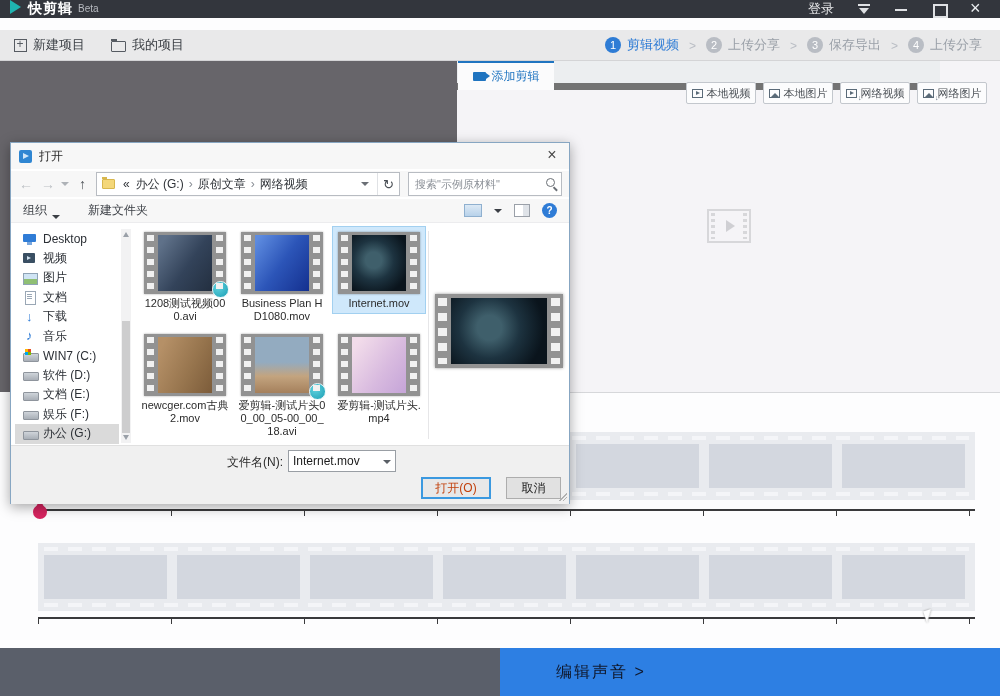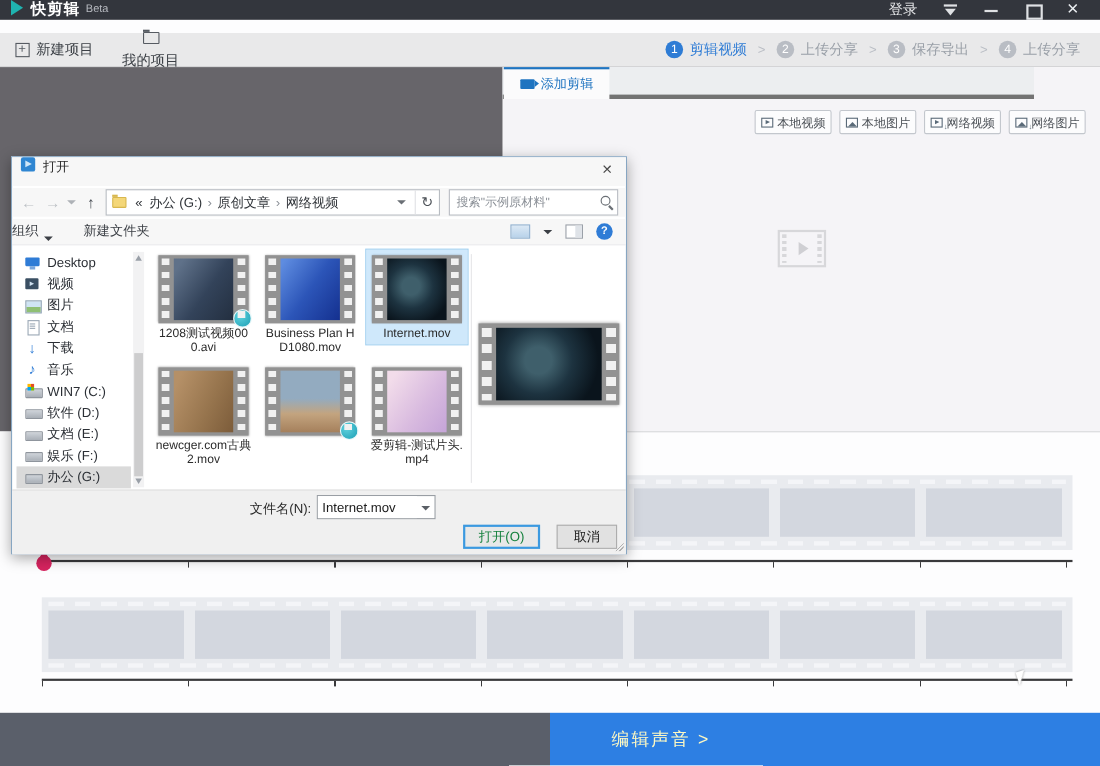--- a/index.html
+++ b/index.html
@@ -18,41 +18,41 @@
   .skin-icon::before { content:""; position:absolute; left:0; top:0; width:12px; height:2px; background:#dfe1e4; }
   .skin-icon::after { content:""; position:absolute; left:1px; top:4px; border-left:5px solid transparent; border-right:5px solid transparent; border-top:6px solid #dfe1e4; }
   .win-btn { width:14px; height:14px; position:relative; cursor:pointer; }
   .min-icon::before { content:""; position:absolute; left:1px; top:7px; width:12px; height:2px; background:#dfe1e4; }
   .max-icon::before { content:""; position:absolute; left:1px; top:2px; width:11px; height:10px; border:2px solid #dfe1e4; }
   .close-icon::before { content:"×"; position:absolute; left:0; top:-4px; font-size:18px; color:#eceff2; }
 
   
   .subbar { left:0; top:30px; width:1000px; height:31px; background:#e9e9ea; border-bottom:1px solid #d4d4d6; display:flex; align-items:center; }
   .proj-btn { display:flex; align-items:center; gap:6px; font-size:13px; color:#3c4046; margin-left:14px; cursor:pointer; }
-  .proj-btn + .proj-btn { margin-left:26px;flex-direction:column; }
+  .proj-btn + .proj-btn { margin-left:26px; }
   .newproj-icon { width:13px; height:13px; border:1px solid #565b62; position:relative; }
   .newproj-icon::before { content:"+"; position:absolute; left:1.5px; top:-3px; font-size:12px; color:#565b62; }
   .folder-line-icon { width:15px; height:11px; border:1px solid #565b62; border-radius:1px; position:relative; margin-top:2px; }
   .folder-line-icon::before { content:""; position:absolute; left:-1px; top:-3px; width:6px; height:2px; background:#565b62; }
   .steps { margin-left:auto; display:flex; align-items:center; gap:10px; padding-right:18px; }
   .step { display:flex; align-items:center; gap:6px; }
   .step-num { width:16px; height:16px; border-radius:50%; background:#b9bdc4; color:#fff; font-size:11px; display:flex; align-items:center; justify-content:center; }
   .step-label { font-size:13px; color:#9aa0a8; }
   .step.active .step-num { background:#2e7cd5; }
   .step.active .step-label { color:#2e7cd5; }
   .step-sep::before { content:">"; font-size:12px; color:#b9bdc4; }
 
   
   .preview-panel { left:0; top:61px; width:457px; height:331px; background:#67656a; }
   .right-panel { left:457px; top:61px; width:543px; height:331px; background:#f5f4f7; }
-  .tabstrip { position:absolute; left:0; top:0; width:483px; height:29px; background:#eceef0; border-bottom:4px solid #737373; }
+  .tabstrip { position:absolute; left:0; top:0; width:483px; height:29px; background:#eceef0; border-bottom:7px solid #737373; }
   .tab { position:absolute; left:1px; top:0; width:96px; height:29px; background:#fbfbfc; border-top:2px solid #1f74c0; display:flex; align-items:center; justify-content:center; gap:6px; font-size:12px; color:#1f74c0; cursor:pointer; }
   .cam-icon { width:13px; height:9px; background:#1f74c0; border-radius:1px; position:relative; }
   .cam-icon::after { content:""; position:absolute; right:-4px; top:1px; border-left:4px solid #1f74c0; border-top:3.5px solid transparent; border-bottom:3.5px solid transparent; }
-  .src-btns { position:absolute; right:13px; top:39px; display:flex; gap:7px; }
+  .src-btns { position:absolute; right:13px; top:21px; display:flex; gap:7px; }
   .src-btn { width:70px; height:22px; border:1px solid #c3c7cd; background:#fcfcfd; border-radius:2px; display:flex; align-items:center; justify-content:center; gap:4px; font-size:11px; color:#4c5157; cursor:pointer; }
   .mini-vid { width:11px; height:9px; border:1px solid #5a6a78; position:relative; flex:none; }
   .mini-vid::before { content:""; position:absolute; left:3px; top:1.5px; border-left:4px solid #5a6a78; border-top:2.5px solid transparent; border-bottom:2.5px solid transparent; }
   .mini-pic { width:11px; height:9px; border:1px solid #5a6a78; position:relative; flex:none; }
   .mini-pic::before { content:""; position:absolute; left:1px; bottom:0; border-left:4px solid transparent; border-right:4px solid transparent; border-bottom:4px solid #5a6a78; }
   .mini-net::after { content:"↓"; position:absolute; right:-6px; bottom:-4px; font-size:7px; color:#5a6a78; }
   .empty-state { position:absolute; left:0; top:148px; width:543px; text-align:left; }
   .film-icon { width:44px; height:34px; border:2px solid #d7d7da; margin:0 auto; position:relative; background:#f5f4f7; }
   .film-icon::before, .film-icon::after { content:""; position:absolute; top:2px; bottom:2px; width:4px; background:repeating-linear-gradient(180deg,#d7d7da 0 3px,transparent 3px 6px); }
   .film-icon::before { left:2px; } .film-icon::after { right:2px; }
@@ -74,25 +74,25 @@
     background:repeating-linear-gradient(90deg,#3a3a3c 0 1px,transparent 1px 133px);
     background-size:100% 5px; background-repeat:no-repeat; }
   .rulerA { top:509px; } .rulerB { top:617px; }
   .playhead { left:33px; top:505px; width:14px; height:14px; border-radius:50%; background:#d6245f; }
   .playhead::before { content:""; position:absolute; left:3px; top:-6px; border-left:4px solid transparent; border-right:4px solid transparent; border-bottom:8px solid #d6245f; }
   .cursor-arrow { left:925px; top:610px; width:0; height:0; border-left:8px solid #fff; border-bottom:12px solid transparent; filter:drop-shadow(0 0 1px #8a8a8a); transform:rotate(-18deg); }
 
   
   .bottombar-left { left:0; top:648px; width:500px; height:48px; background:#5a5f6a; }
   .bottombar-right { left:500px; top:648px; width:500px; height:48px; background:#2d7fe3; display:flex; align-items:center; cursor:pointer; }
-  .bottombar-right span { font-size:16px; color:#fef9c3; margin-left:56px; letter-spacing:2px; }
+  .bottombar-right span { font-size:16px; color:#0f172a; margin-left:56px; letter-spacing:2px; }
 
   
   .dialog { left:10px; top:142px; width:560px; height:362px; background:#fff; border:1px solid #87a6c2; box-shadow:0 3px 12px rgba(0,0,0,.35); }
-  .dlg-title { position:absolute; left:0; top:0; width:100%; height:26px; background:#f7f7f7; display:flex; align-items:flex-start; }
+  .dlg-title { position:absolute; left:0; top:0; width:100%; height:26px; background:#f7f7f7; display:flex; align-items:center; }
   .dlg-app-icon { width:13px; height:13px; background:#2f86d2; border-radius:2px; margin-left:8px; position:relative; }
   .dlg-app-icon::before { content:""; position:absolute; left:4px; top:3px; border-left:6px solid #cfe6f8; border-top:3.5px solid transparent; border-bottom:3.5px solid transparent; }
   .dlg-title-text { font-size:12px; color:#2b2b2b; margin-left:7px; }
   .dlg-close { position:absolute; right:8px; top:3px; font-size:16px; color:#4a4a4a; cursor:pointer; width:18px; text-align:center; }
   .dlg-close::before { content:"×"; }
 
   .dlg-nav { position:absolute; left:0; top:28px; width:100%; height:26px; background:#f7f7f7; display:flex; align-items:center; }
   .nav-glyph { font-size:14px; margin-left:8px; cursor:pointer; }
   .nav-back,.nav-fwd { color:#bcc0c5; }
   .nav-drop { width:0; height:0; border-left:4px solid transparent; border-right:4px solid transparent; border-top:4px solid #aeb2b7; margin-left:6px; }
@@ -106,21 +106,21 @@
   .addr-drop { width:0; height:0; border-left:4px solid transparent; border-right:4px solid transparent; border-top:4px solid #6a6f75; margin-right:8px; cursor:pointer; }
   .addr-refresh { width:22px; height:22px; border-left:1px solid #e0e2e5; color:#4a4f55; font-size:13px; display:flex; align-items:center; justify-content:center; cursor:pointer; }
   .addr-refresh::before { content:"↻"; }
   .searchbox { margin-left:8px; width:154px; height:24px; background:#fff; border:1px solid #b8bcc2; position:relative; }
   .searchbox input { width:100%; height:100%; border:0; outline:none; font-size:11px; color:#555; padding:0 22px 0 6px; font-family:inherit; background:transparent; }
   .searchbox input::placeholder { color:#8a8f96; }
   .mag-icon { position:absolute; right:6px; top:5px; width:9px; height:9px; border:1.5px solid #6a6f75; border-radius:50%; }
   .mag-icon::after { content:""; position:absolute; right:-4px; bottom:-3px; width:5px; height:1.5px; background:#6a6f75; transform:rotate(45deg); }
 
   .dlg-toolbar { position:absolute; left:0; top:56px; width:100%; height:24px; background:#f7f7f7; border-bottom:1px solid #ececee; display:flex; align-items:center; font-size:12px; color:#3b3f45; }
-  .organize { display:flex; align-items:flex-end; gap:5px; cursor:pointer; }
+  .organize { margin-left:12px; display:flex; align-items:flex-end; gap:5px; cursor:pointer; }
   .tri-down { width:0; height:0; border-left:4px solid transparent; border-right:4px solid transparent; border-top:4px solid #3b3f45; }
   .newfolder { margin-left:28px; cursor:pointer; }
   .dlg-tool-right { margin-left:auto; display:flex; align-items:center; gap:12px; padding-right:12px; }
   .view-icon { width:18px; height:13px; border:1px solid #8fb0cf; background:linear-gradient(180deg,#dce9f5,#b8d2ea); cursor:pointer; }
   .pane-icon { width:16px; height:13px; border:1px solid #9aa0a8; background:#fff; cursor:pointer; position:relative; }
   .pane-icon::before { content:""; position:absolute; right:0; top:0; bottom:0; width:6px; background:#dfe3e8; }
   .help-icon { width:15px; height:15px; border-radius:50%; background:#2f7cd6; color:#fff; font-size:10px; font-weight:bold; display:flex; align-items:center; justify-content:center; cursor:pointer; }
   .help-icon::before { content:"?"; }
 
   
@@ -166,21 +166,21 @@
   .preview-thumb::before, .preview-thumb::after { content:""; position:absolute; top:4px; bottom:4px; width:9px; background:repeating-linear-gradient(180deg,#f1f1f1 0 8px,transparent 8px 15px); }
   .preview-thumb::before { left:3px; } .preview-thumb::after { right:3px; }
 
   
   .dlg-footer { position:absolute; left:0; top:302px; width:100%; height:59px; background:#f0f0f0; border-top:1px solid #e0e0e0; }
   .fn-label { position:absolute; left:150px; top:8px; width:122px; text-align:right; font-size:12px; color:#2b2b2b; }
   .fn-combo { position:absolute; left:277px; top:4px; width:108px; height:22px; background:#fff; border:1px solid #999ea4; }
   .fn-combo input { width:calc(100% - 16px); height:100%; border:0; outline:none; font-size:12px; color:#1b1b1b; padding:0 4px; font-family:inherit; }
   .combo-arrow { position:absolute; right:4px; top:9px; width:0; height:0; border-left:4px solid transparent; border-right:4px solid transparent; border-top:4px solid #5a5f66; }
   .ft-combo { position:absolute; left:390px; top:4px; width:157px; height:22px; background:#fff; border:1px solid #999ea4; font-size:12px; color:#1b1b1b; display:flex; align-items:center; padding-left:5px; cursor:pointer; }
-  .btn-open { position:absolute; left:410px; top:31px; width:70px; height:22px; background:#e8e8e8; border:2px solid #3b99e0; font-size:12px; color:#15803d; display:flex; align-items:center; justify-content:center; cursor:pointer; }
+  .btn-open { position:absolute; left:410px; top:31px; width:70px; height:22px; background:#e8e8e8; border:2px solid #3b99e0; font-size:12px; color:#c2410c; display:flex; align-items:center; justify-content:center; cursor:pointer; }
   .btn-cancel { position:absolute; left:495px; top:31px; width:55px; height:22px; background:#e1e1e1; border:1px solid #adadad; font-size:12px; color:#1b1b1b; display:flex; align-items:center; justify-content:center; cursor:pointer; }
   .grip { position:absolute; right:2px; bottom:2px; width:8px; height:8px; background:
      linear-gradient(135deg,transparent 0 50%,#b0b0b0 50% 58%,transparent 58% 72%,#b0b0b0 72% 80%,transparent 80%); cursor:nwse-resize; }
 </style>
 </head>
 <body>
 
 <div class="abs titlebar">
   <span class="logo-arrow"></span>
   <span class="app-name">快剪辑</span>
@@ -395,20 +395,21 @@
       <div class="fthumb t4">
           <div class="fimg"></div>
         </div>
       <div class="fname">newcger.com古典2.mov</div>
     </div>
     <div class="file-cell" style="left:97px; top:102px;">
       <div class="fthumb t5">
           <div class="fimg"></div>
           <span class="badge"></span>
         </div>
+      <div class="fname">爱剪辑-测试片头00_00_05-00_00_18.avi</div>
     </div>
     <div class="file-cell" style="left:194px; top:102px;">
       <div class="fthumb t6">
           <div class="fimg"></div>
         </div>
       <div class="fname">爱剪辑-测试片头.mp4</div>
     </div>
   </div>
 
   <div class="grid-sep"></div>

